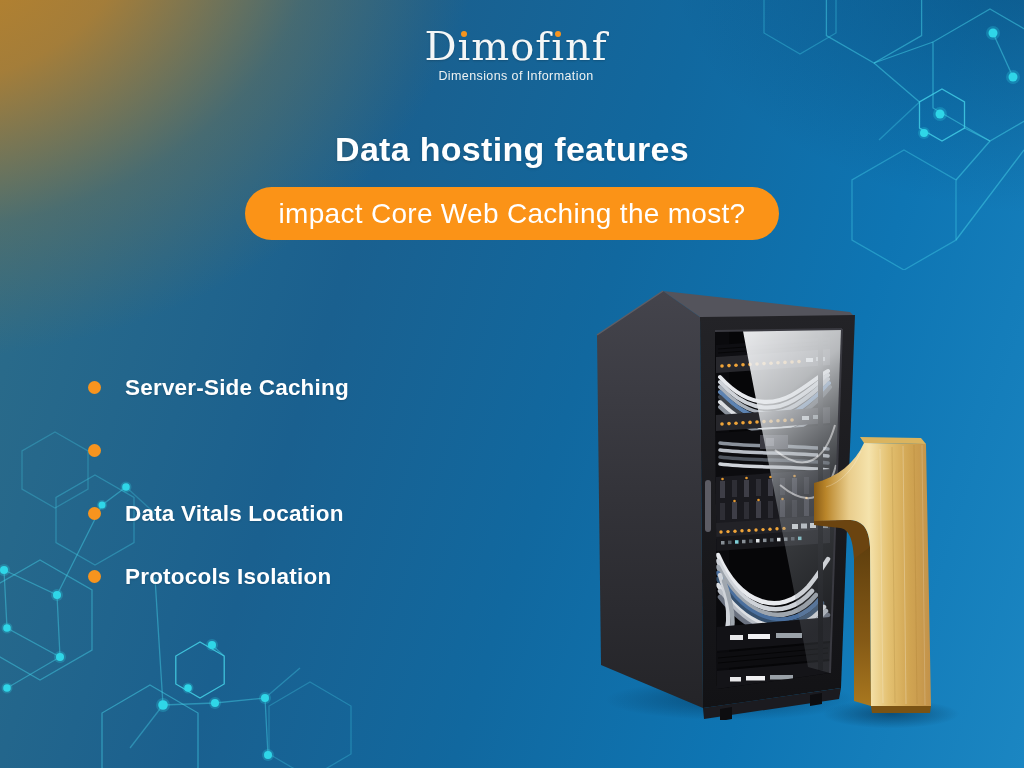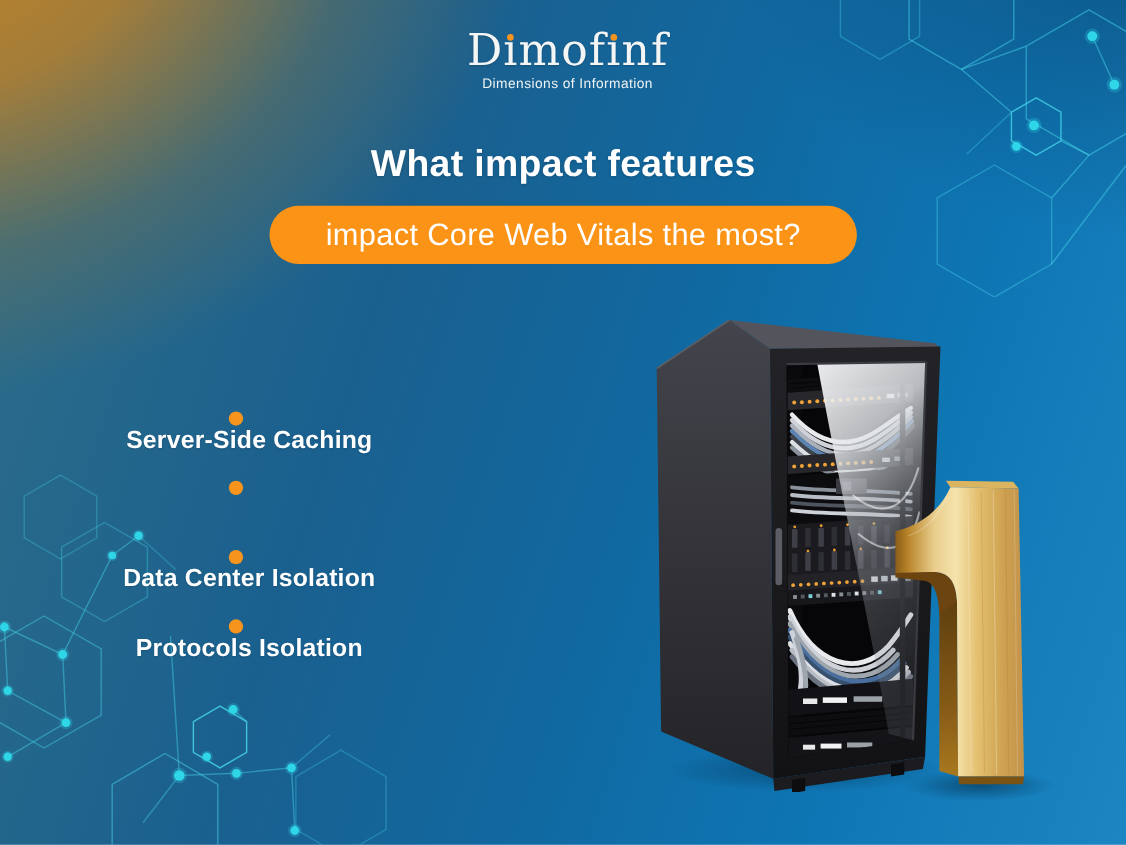--- a/index.html
+++ b/index.html
@@ -28,21 +28,21 @@
   
   .headline { top:130px; left:0; width:100%; text-align:center;
     font-size:34px; font-weight:bold; color:#ffffff; letter-spacing:0.3px;
     text-shadow:0 1px 3px rgba(0,0,0,0.18); }
   .pill { top:187px; left:245px; width:534px; height:53px; border-radius:27px;
     background:#FB9317; color:#fff; font-size:28px; line-height:53px; text-align:center;
     letter-spacing:0.3px; }
 
   
   .features { top:374px; left:88px; list-style:none; }
-  .features li { display:flex; align-items:center; height:27px; margin-bottom:36px;flex-direction:column; }
+  .features li { display:flex; align-items:center; height:27px; margin-bottom:36px; }
   .bullet { width:13px; height:13px; border-radius:50%; background:#F7941E; flex:0 0 13px; }
   .feat-label { margin-left:24px; color:#ffffff; font-size:22.5px; font-weight:bold;
     letter-spacing:0.2px; text-shadow:0 1px 2px rgba(0,0,0,0.15); }
 
   
   .hex-tr { top:0; right:0; }
   .hex-bl { top:408px; left:0; }
 
   
   .rack-shadow { left:556px; top:672px; width:350px; height:56px;
@@ -127,34 +127,34 @@
     <circle cx="102" cy="97" r="5" fill-opacity="0.25"></circle>
       <circle cx="102" cy="97" r="3.5"></circle>
   </g>
 </svg>
 
 <div class="abs logo">
   <div class="wordmark">D<span class="li">ı<i></i></span>mof<span class="li">ı<i></i></span>nf</div>
   <div class="tagline">Dimensions of Information</div>
 </div>
 
-<div class="abs headline">What impact features</div>
-<div class="abs pill">impact Core Web Vitals the most?</div>
+<div class="abs headline">Data hosting features</div>
+<div class="abs pill">impact Core Web Caching the most?</div>
 
 <ul class="abs features">
   <li>
     <span class="bullet"></span>
     <span class="feat-label">Server-Side Caching</span>
   </li>
   <li>
     <span class="bullet"></span>
   </li>
   <li>
     <span class="bullet"></span>
-    <span class="feat-label">Data Center Isolation</span>
+    <span class="feat-label">Data Vitals Location</span>
   </li>
   <li>
     <span class="bullet"></span>
     <span class="feat-label">Protocols Isolation</span>
   </li>
 </ul>
 
 <div class="abs rack-shadow"></div>
 
 <svg class="abs rack-svg" width="320" height="445" viewBox="0 0 320 445">

